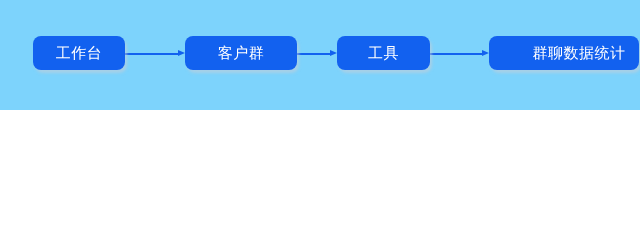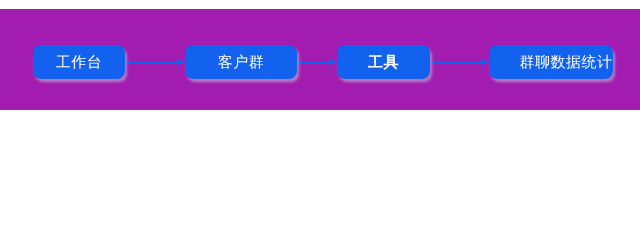--- a/index.html
+++ b/index.html
@@ -12,22 +12,21 @@
     width: 640px;
     height: 110px;
     overflow: hidden;
     font-family: "DejaVu Sans", "Liberation Sans", sans-serif;
   }
 
   #flow-canvas {
     position: relative;
     width: 640px;
     height: 110px;
-    background: #a21caf;
-    margin-top: 9px;
+    background: #7dd3fc;
   }
 
   .flow-node {
     position: absolute;
     box-sizing: border-box;
     height: 34px;
     border-radius: 8px;
     background: #1261EF;
     box-shadow: 2px 3px 3px rgba(200, 205, 215, 0.55);
     display: flex;
@@ -41,22 +40,22 @@
     font-size: 15px;
     line-height: 1;
     letter-spacing: 0.5px;
     white-space: nowrap;
     font-family: "DejaVu Sans", "Liberation Sans", sans-serif;
   }
 
   
   #node-0 { left: 33px;  top: 36px; width: 92px;  }
   #node-1 { left: 185px; top: 36px; width: 112px;  }
-  #node-2 { left: 337px; top: 36px; width: 93px; font-weight: bold;  }
-  #node-3 { left: 489px; top: 36px; width: 124px; padding-left: 30px; }
+  #node-2 { left: 337px; top: 36px; width: 93px;  }
+  #node-3 { left: 489px; top: 36px; width: 150px; padding-left: 30px; }
 
   .flow-connector {
     position: absolute;
     top: 52px;
     height: 3px;
     z-index: 1;
   }
   .flow-connector .connector-line {
     position: absolute;
     left: 0;

